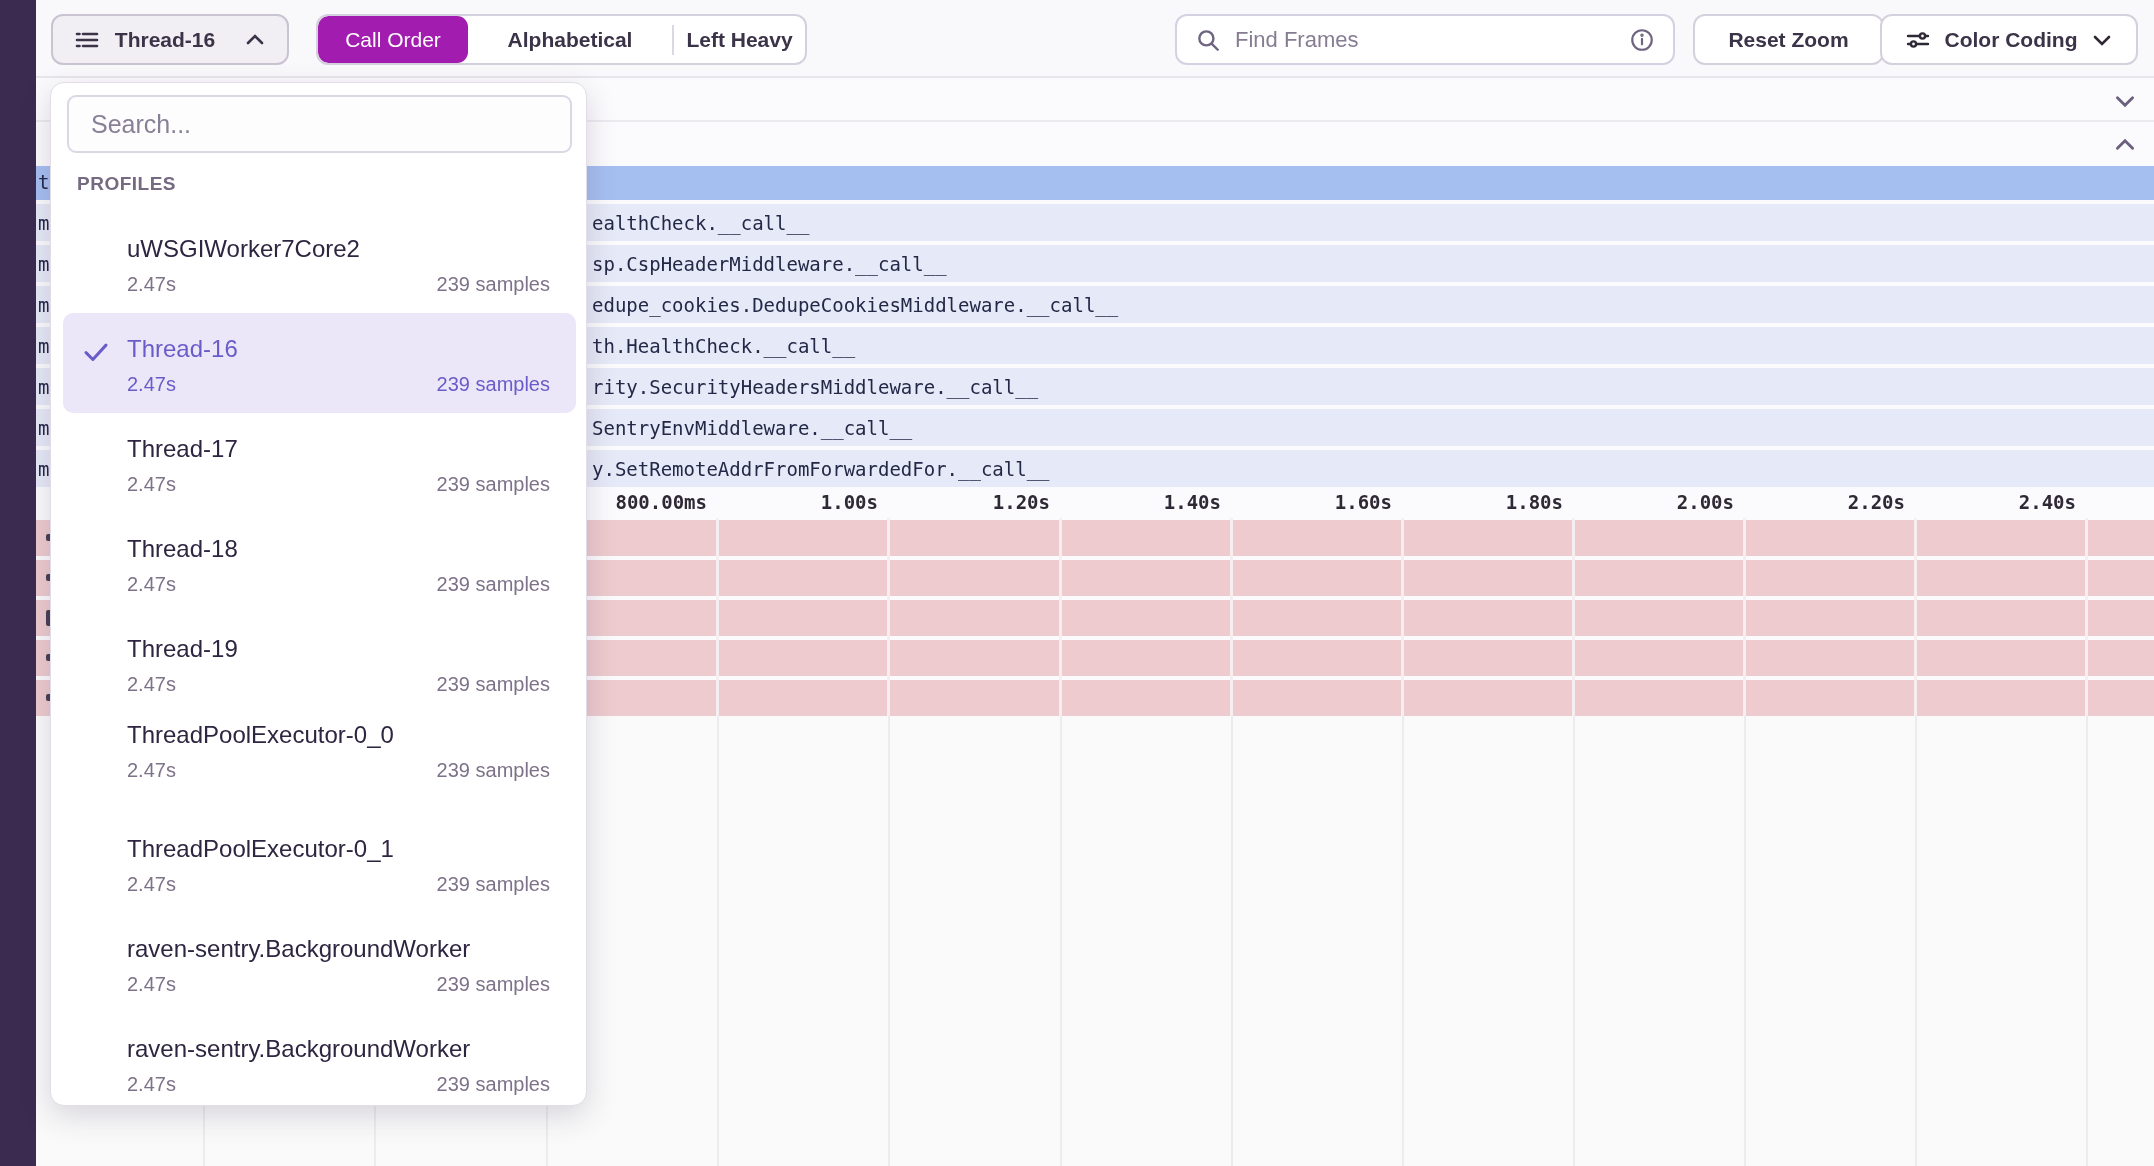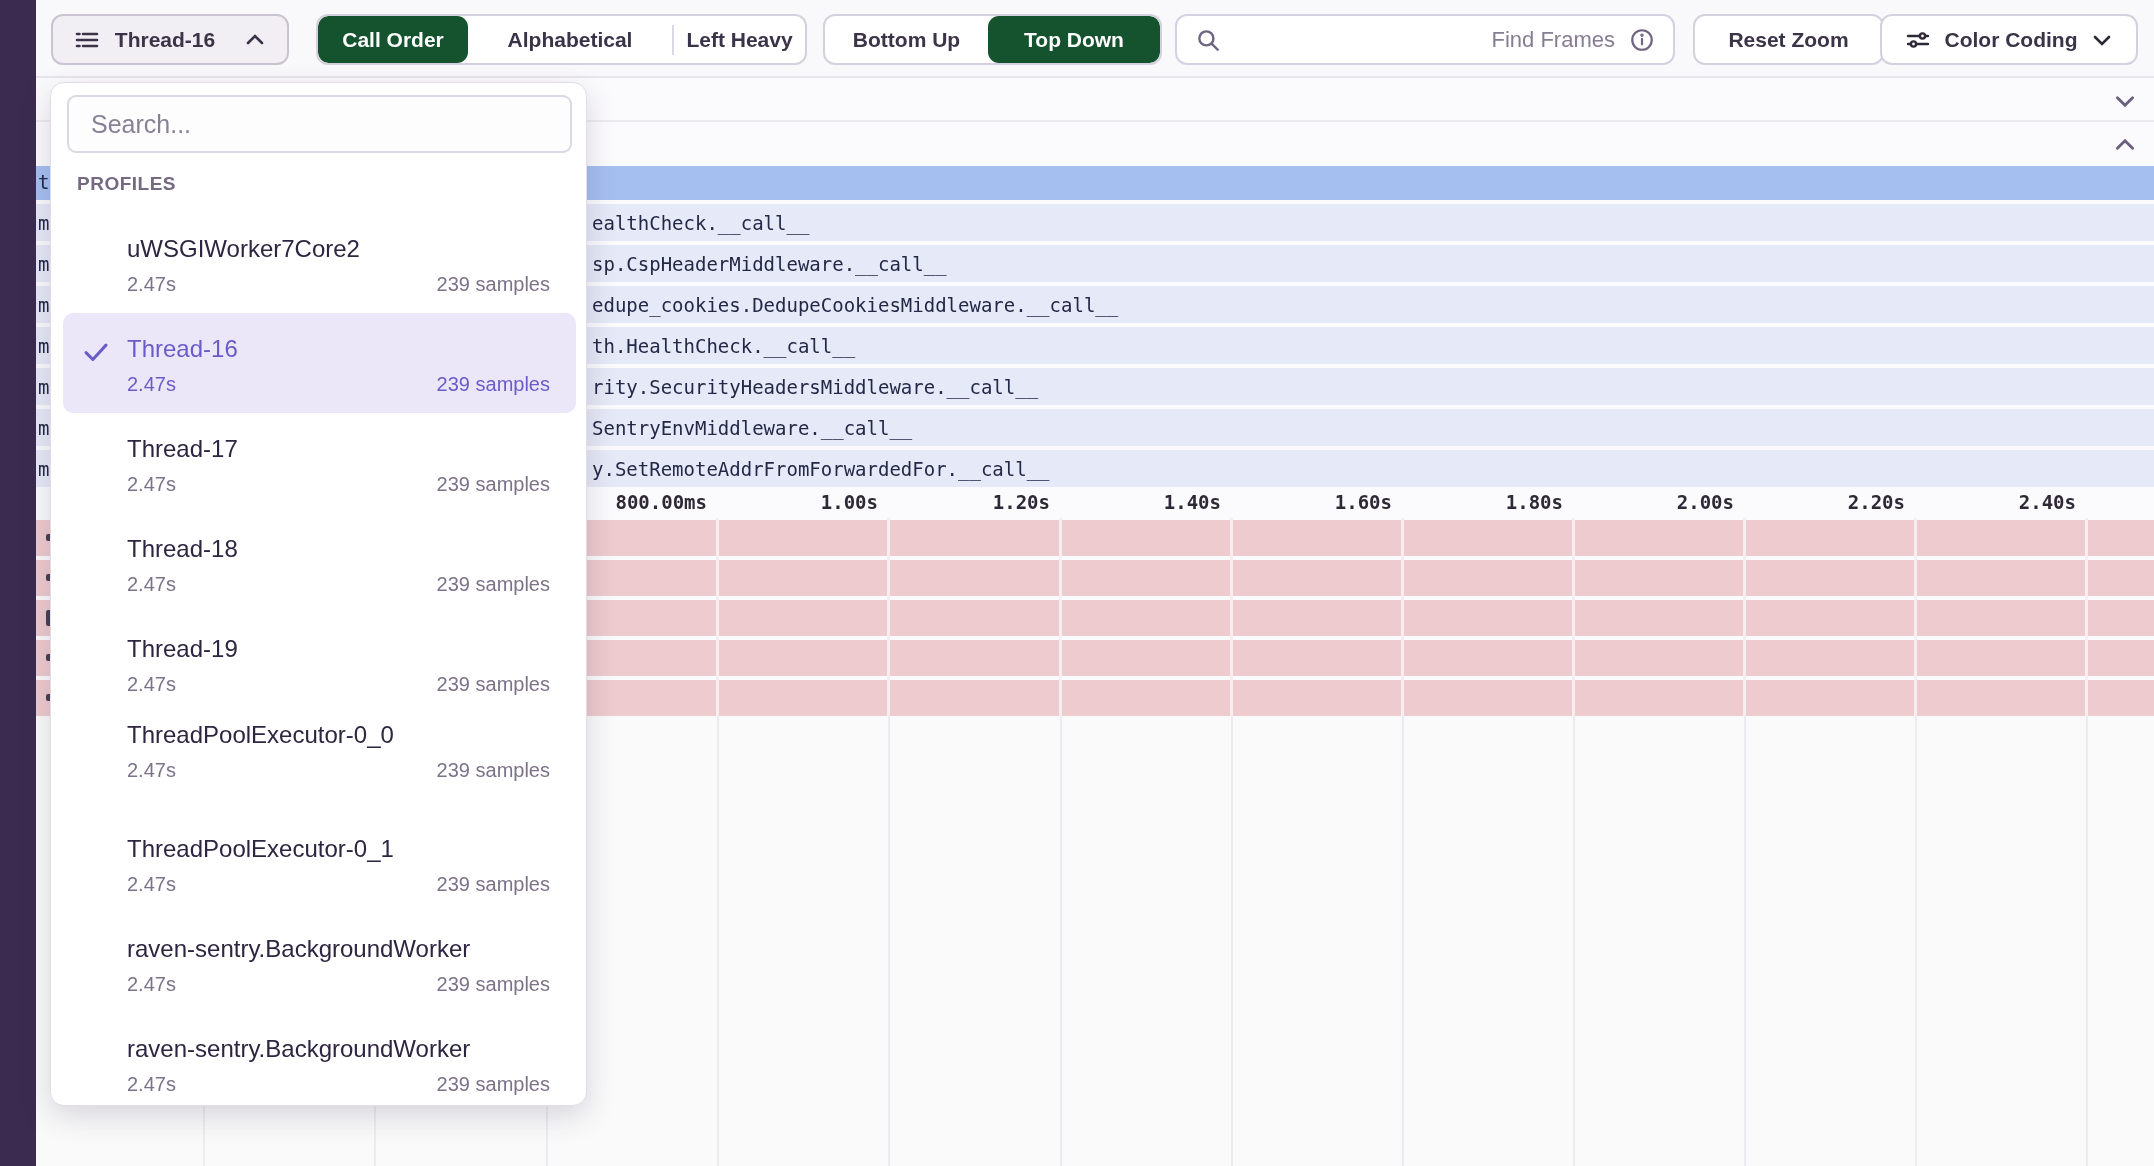--- a/index.html
+++ b/index.html
@@ -19,26 +19,26 @@
   .band .chev { position:absolute; right:16px; top:8px; color:#6b5f7e; }
 
   
   .btn { position:absolute; top:14px; height:51px; border:2px solid #d5d0dd; border-radius:12px;
          background:#ffffff; display:flex; align-items:center; justify-content:center;
          font-size:21px; font-weight:700; color:#3b3347; }
   #thread-btn { left:15px; width:238px; background:#f1eff4; border-color:#c9c3d2; gap:14px; }
   #seg-sort   { left:280px; width:491px; padding:0; overflow:hidden; font-weight:600; }
   #seg-dir    { left:787px; width:339px; padding:0; overflow:hidden; font-weight:600; }
   .seg { height:100%; display:flex; align-items:center; justify-content:center; color:#3b3347; }
-  .seg.on { background:#14532d; color:#ffffff; border-radius:11px; font-weight:700;text-align:right; }
+  .seg.on { background:#a21caf; color:#ffffff; border-radius:11px; font-weight:400;text-align:right; }
   .seg-div { width:2px; height:30px; background:#dcd8e3; align-self:center; }
   #find-box { left:1139px; width:500px; display:flex; justify-content:flex-start;
               gap:14px; padding:0 18px; font-weight:400; border-color:#d6d1e2; }
   #find-box input { border:none; outline:none; flex:1; font-size:22px; color:#3b3347;
-                    font-family:"Liberation Sans", sans-serif; background:transparent;text-align:right; }
+                    font-family:"Liberation Sans", sans-serif; background:transparent; }
   #find-box input::placeholder { color:#877d93; }
   #reset-btn { left:1657px; width:191px; }
   #color-btn { left:1844px; width:258px; gap:13px; }
 
   
   .frow { left:36px; width:2118px; height:37px; z-index:1;
           font-family:"DejaVu Sans Mono", monospace; font-size:19px; color:#242847; }
   .frow .frag { position:absolute; left:2px; top:8px; }
   .frow .txt  { position:absolute; left:556px; top:8px; white-space:pre; }
   #row-sel { top:163px; background:#a6bff1; }
@@ -202,24 +202,20 @@
     </span>
   </div>
 
   <div class="btn" id="seg-sort">
     <div class="seg on" style="width:150px">Call Order</div>
     <div class="seg" style="width:204px">Alphabetical</div>
     <div class="seg-div"></div>
     <div class="seg" style="flex:1">Left Heavy</div>
   </div>
 
-  <div class="btn" id="seg-dir">
-    <div class="seg" style="width:163px">Bottom Up</div>
-    <div class="seg on" style="flex:1">Top Down</div>
-  </div>
 
   <div class="btn" id="find-box">
     <span>
       <svg width="26" height="26" viewBox="0 0 24 24" fill="none" stroke="#6f6480" stroke-width="2.2" stroke-linecap="round">
           <circle cx="10.5" cy="10.5" r="6.5"></circle>
           <path d="M15.5 15.5L21 21"></path>
         </svg>
     </span>
     <input type="text" placeholder="Find Frames" style="">
     <span>

